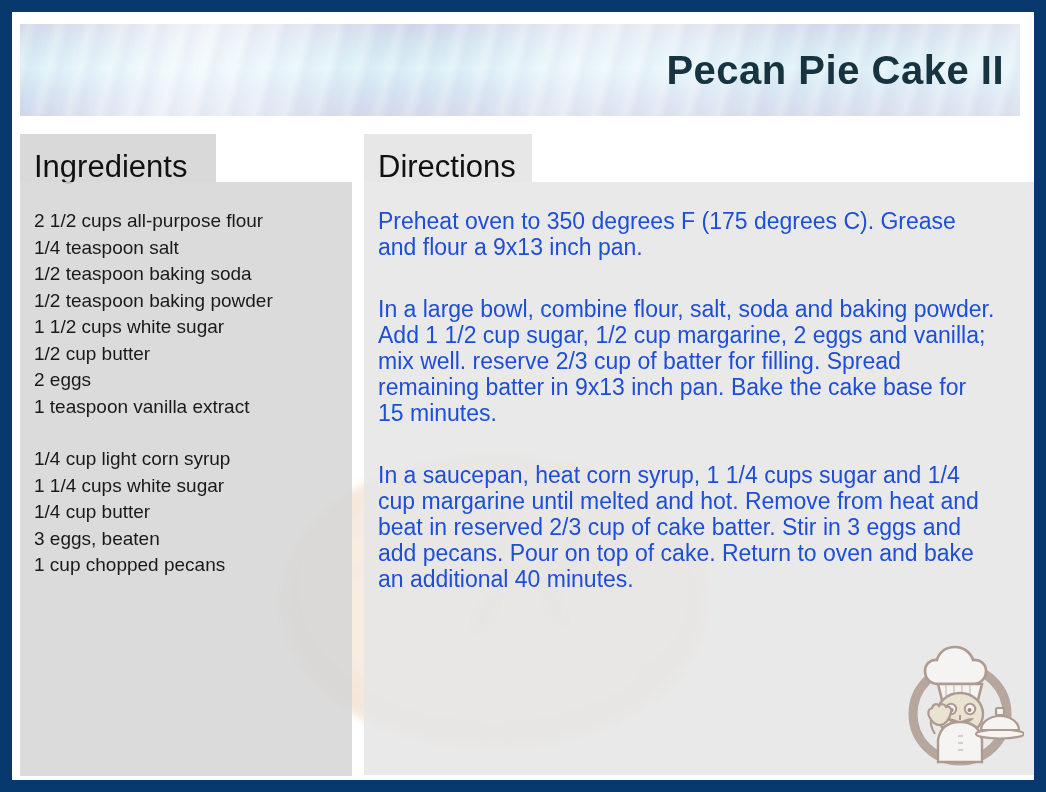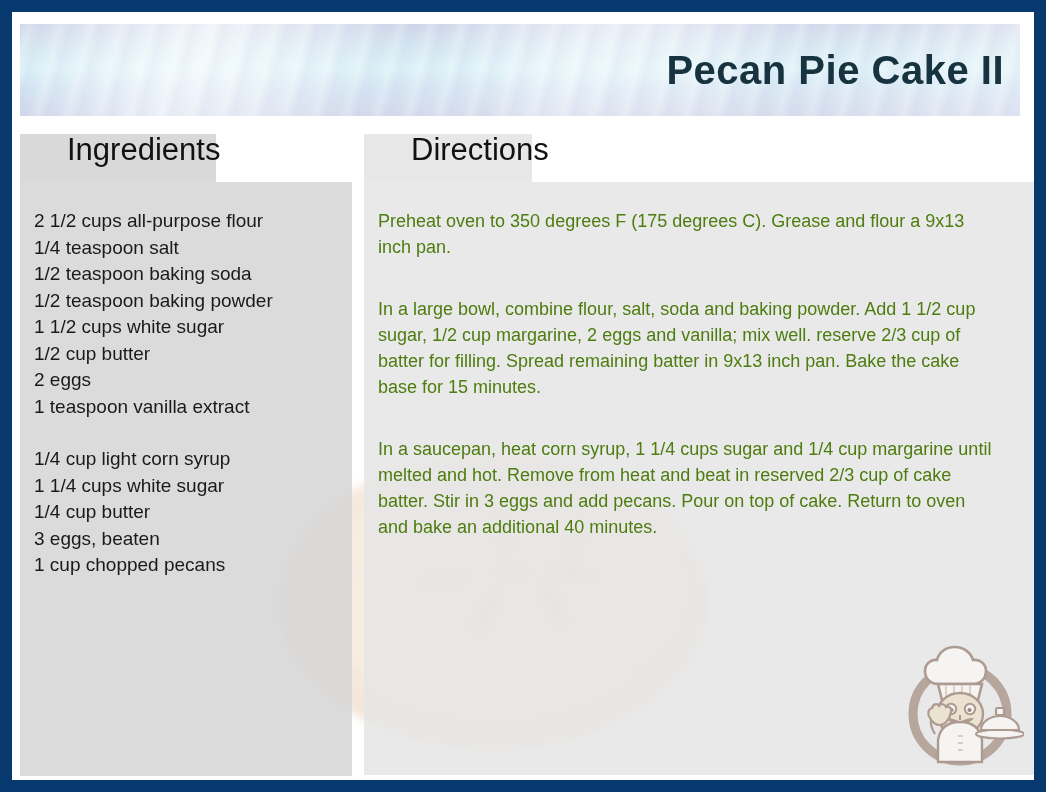--- a/index.html
+++ b/index.html
@@ -105,22 +105,21 @@
     top: 122px;
     width: 732px;
     bottom: 5px;
   }
 
   .panel-head {
     position: relative;
     height: 48px;
     background: rgba(214,214,214,0.92);
     display: flex;
-    align-items: flex-start;
-    padding-left: 33px;
+    align-items: flex-end;
   }
   .panel-ingredients .panel-head { width: 196px; }
   .panel-directions .panel-head  { width: 168px; background: rgba(230,230,230,0.95); }
 
   .panel-head h2 {
     font-size: 31px;
     font-weight: 400;
     color: #111111;
     padding-left: 14px;
     line-height: 1;
@@ -144,23 +143,23 @@
   .ing-group + .ing-group { margin-top: 26px; }
 
   .ing-group li {
     font-size: 19px;
     line-height: 26.5px;
     color: #1a1a1a;
     white-space: nowrap;
   }
 
   .dir-para {
-    font-size: 18px;
+    font-size: 23px;
     line-height: 26px;
-    color: #4d7c0f;
+    color: #1d4ed8;
     max-width: 620px;
   }
   .dir-para + .dir-para { margin-top: 36px; }
 
   
   .chef-logo {
     position: absolute;
     right: 10px;
     bottom: 8px;
     width: 128px;

